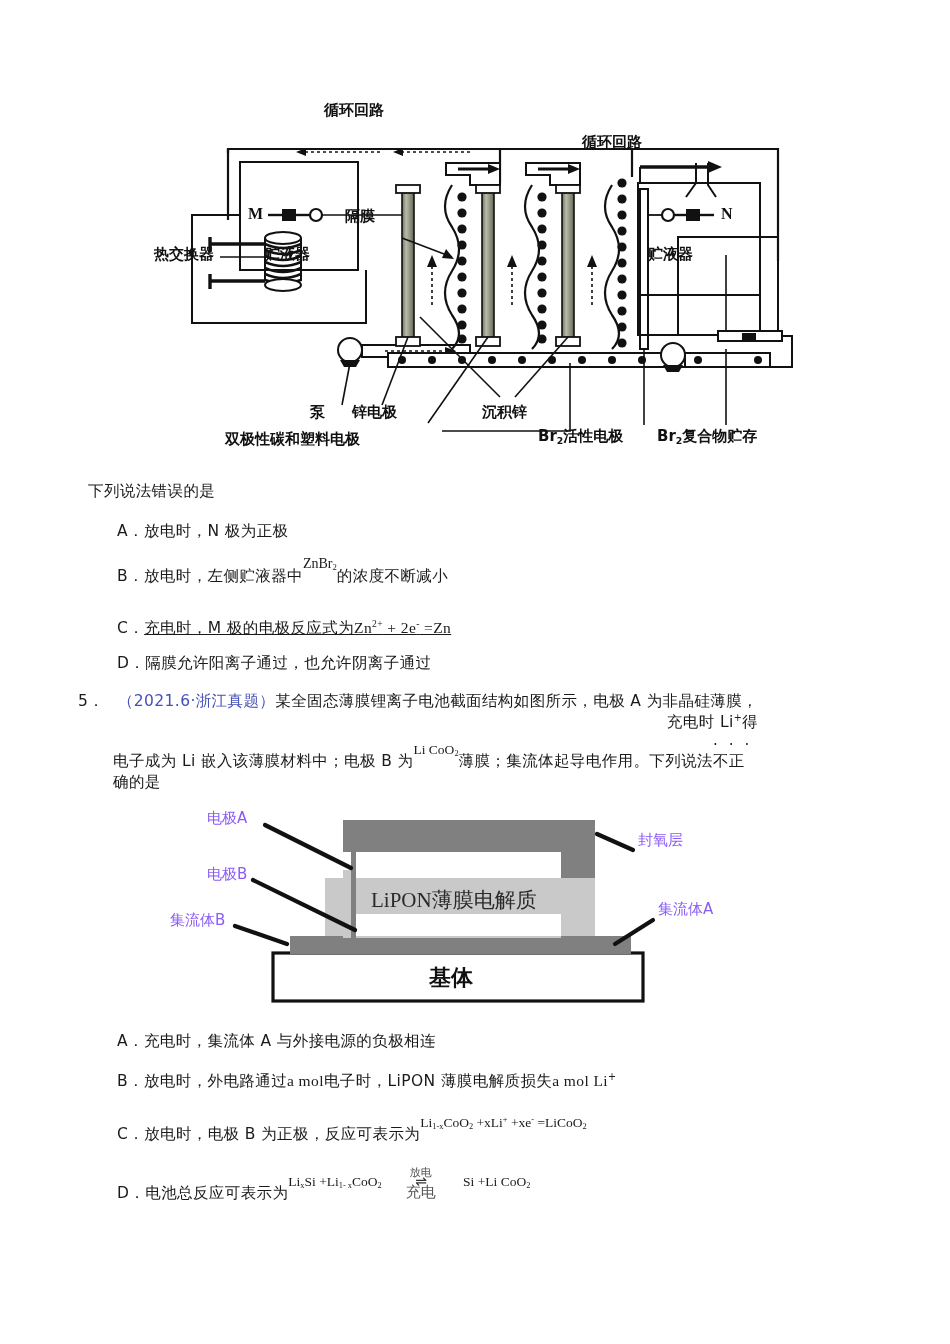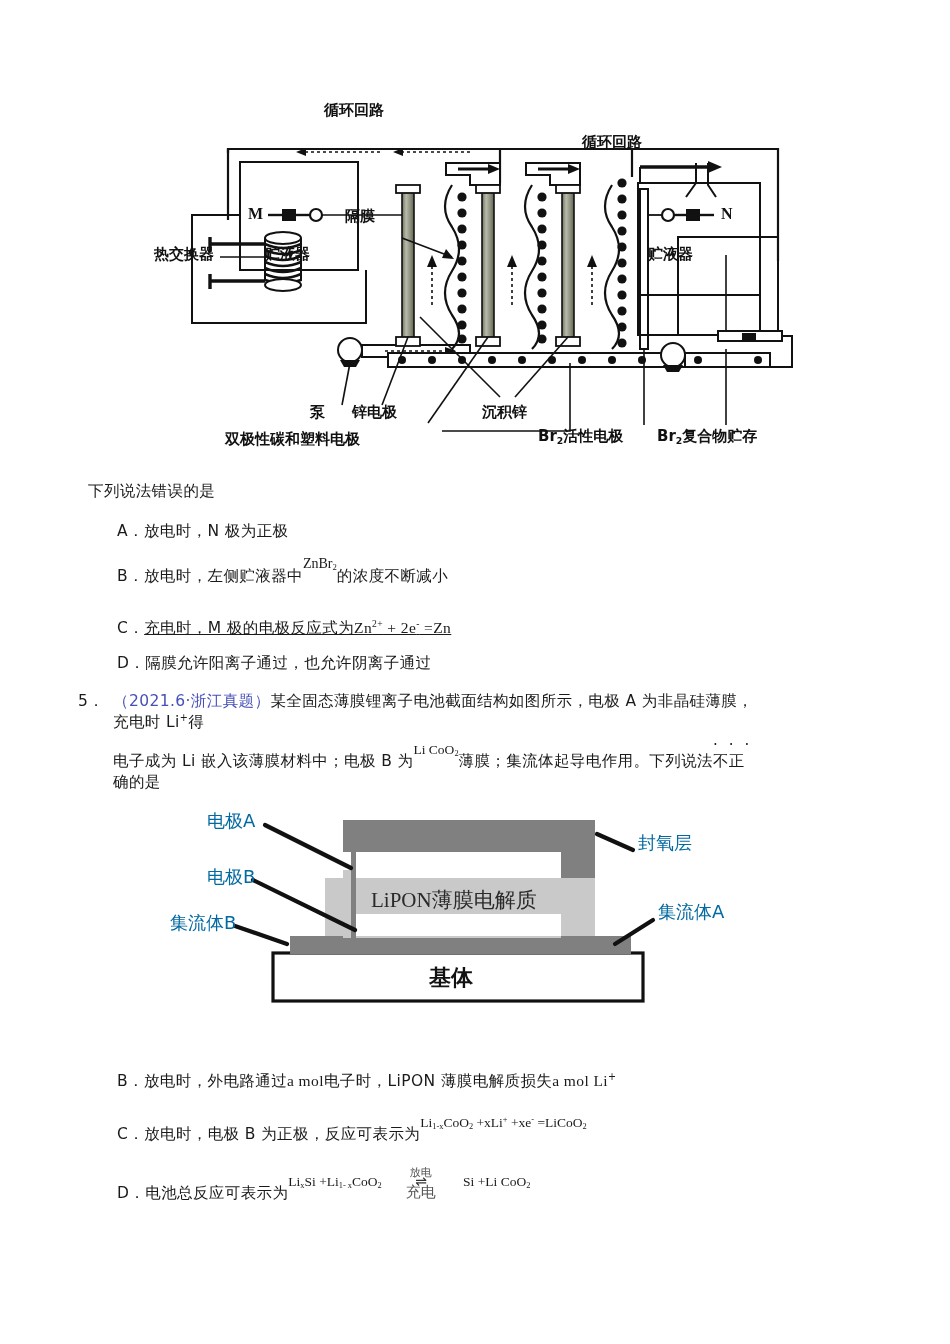--- a/index.html
+++ b/index.html
@@ -28,22 +28,22 @@
   
   #fig1{position:absolute; left:170px; top:105px; width:630px; height:355px;}
   #fig1 .lbl{position:absolute; font-size:15px; font-weight:700;
              font-family:"DejaVu Sans","Liberation Sans",sans-serif; color:#111; white-space:nowrap;}
   #fig1 .ser{position:absolute; font-size:16px; font-weight:700;
              font-family:"Liberation Serif",serif; color:#111;}
   #fig1 svg{position:absolute; left:0; top:0;}
 
   
   #fig2{position:absolute; left:175px; top:808px; width:600px; height:205px;}
-  #fig2 .flbl{position:absolute; font-size:18px; font-weight:400;
-              font-family:"DejaVu Sans","Liberation Sans",sans-serif; color:#0369a1; white-space:nowrap;}
+  #fig2 .flbl{position:absolute; font-size:15px; font-weight:400;
+              font-family:"DejaVu Sans","Liberation Sans",sans-serif; color:#8b5cf6; white-space:nowrap;}
   #fig2 svg{position:absolute; left:0; top:0;}
   .fig2-electrolyte-text{
      position:absolute; font-size:21px; color:#2a2a2a;
      font-family:"Liberation Serif","DejaVu Serif",serif; white-space:nowrap;}
   .fig2-base-text{
      position:absolute; font-size:22px; font-weight:700; color:#111;
      font-family:Liberation Mono, monospace; white-space:nowrap;}
 
   
   .revarrow{display:inline-block; position:relative; width:74px; height:1em;
@@ -306,21 +306,21 @@
 
   <div class="opt cn" style="left:117px; top:618px;text-decoration:underline;">
     <span class="optlabel">C．</span><span>充电时，M 极的电极反应式为</span><span class="formula"><span>Zn</span><span class="sup">2+</span><span> + 2e</span><span class="sup">-</span><span> =Zn</span></span>
   </div>
 
   <div class="opt cn" style="left:117px; top:653px;">
     <span class="optlabel">D．</span><span>隔膜允许阳离子通过，也允许阴离子通过</span>
   </div>
 
   <div class="stem cn" style="left:78px; top:691px;">5．</div>
-  <div class="stem cn" style="left:113px; top:691px;">
+  <div class="stem cn" style="left:113px; top:691px;text-align:right;">
     <span class="blue">（2021.6·浙江真题）</span><span>某全固态薄膜锂离子电池截面结构如图所示，电极 A 为非晶硅薄膜，充电时 Li</span><span class="sup">+</span><span>得</span>
   </div>
 
   <div class="stem cn" style="left:113px; top:751px;">
     <span>电子成为 Li 嵌入该薄膜材料中；电极 B 为</span><span class="raised2 formula"><span>Li CoO</span><span class="sub">2</span></span><span>薄膜；集流体起导电作用。下列说法</span><span class="emph"><span class="dots">···</span><span>不正确</span></span><span>的是</span>
   </div>
 
   <div id="fig2">
     <svg width="600" height="205" viewBox="0 0 600 205">
 
@@ -363,20 +363,23 @@
     <div class="fig2-electrolyte-text" style="left:196px; top:78px;">LiPON薄膜电解质</div>
     <div class="fig2-base-text" style="left:254px; top:155px;">基体</div>
 
     <div class="flbl" style="left:32px;  top:1px;">电极A</div>
     <div class="flbl" style="left:32px;  top:57px;">电极B</div>
     <div class="flbl" style="left:-5px;  top:103px;">集流体B</div>
     <div class="flbl" style="left:463px; top:23px;font-family:Liberation Serif, serif;">封氧层</div>
     <div class="flbl" style="left:483px; top:92px;">集流体A</div>
   </div>
 
+  <div class="opt cn" style="left:117px; top:1031px;">
+    <span class="optlabel">A．</span><span>充电时，集流体 A 与外接电源的负极相连</span>
+  </div>
 
   <div class="opt cn" style="left:117px; top:1071px;">
     <span class="optlabel">B．</span><span>放电时，外电路通过</span><span class="formula">a mol</span><span>电子时，</span><span>LiPON 薄膜电解质损失</span><span class="formula">a mol Li</span><span class="sup">+</span>
   </div>
 
   <div class="opt cn" style="left:117px; top:1124px;">
     <span class="optlabel">C．</span><span>放电时，电极 B 为正极，反应可表示为</span><span class="raised2 formula"><span>Li</span><span class="sub">1-x</span><span>CoO</span><span class="sub">2</span><span> +xLi</span><span class="sup">+</span><span> +xe</span><span class="sup">-</span><span> =LiCoO</span><span class="sub">2</span></span>
   </div>
 
   <div class="opt cn" style="left:117px; top:1183px;">

